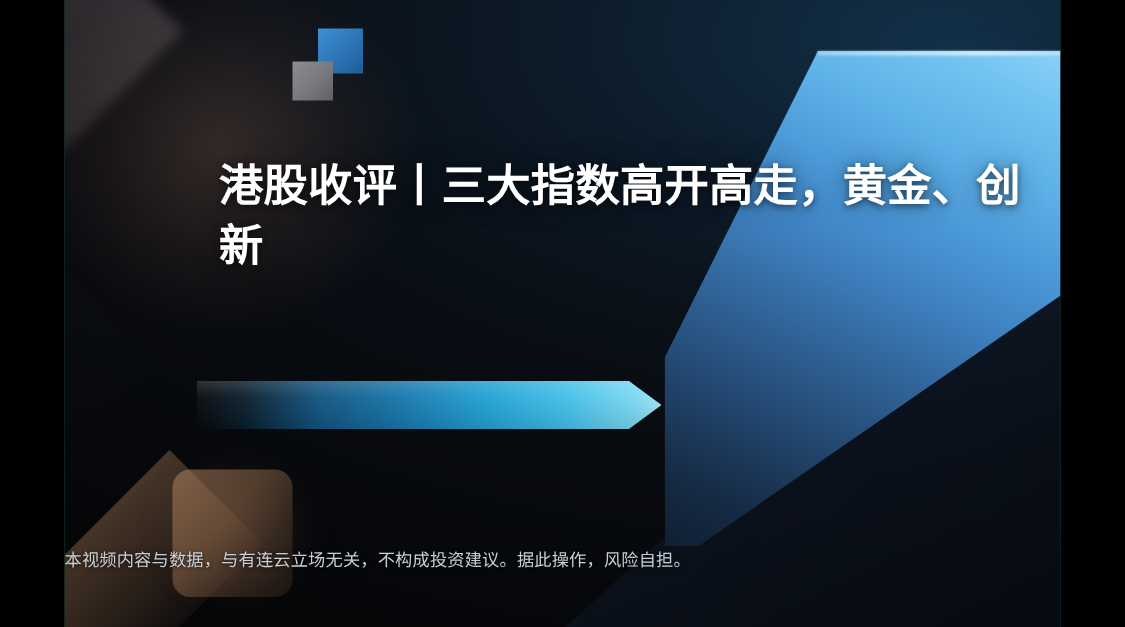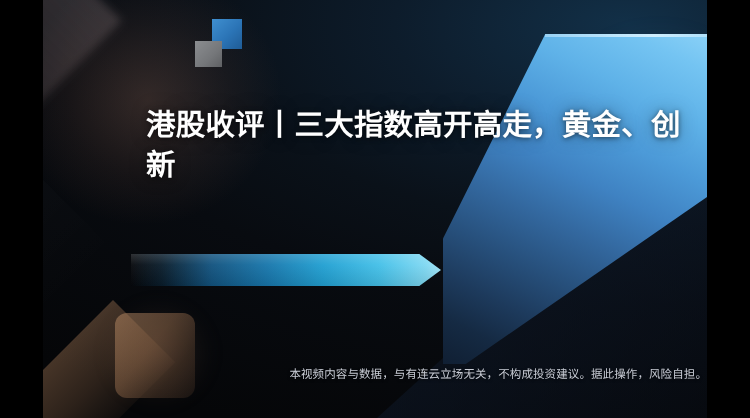--- a/index.html
+++ b/index.html
@@ -198,21 +198,21 @@
     letter-spacing: 0.2px;
     text-shadow: 0 1px 5px rgba(0,0,0,0.55), 0 0 18px rgba(0,0,0,0.35);
     white-space: pre-wrap;
   }
 
   
   .disclaimer {
     position: absolute;
     left: 0; top: 366px;
     width: 664px;
-    text-align: right;
+    text-align: left;
     font-size: 11.5px;
     line-height: 16px;
     color: #c9cdd6;
     letter-spacing: 0.1px;
     text-shadow: 0 1px 3px rgba(0,0,0,0.7);
   }
 
   
   .letterbox { position: absolute; top: 0; height: 418px; background: #000000; }
   .letterbox.left  { left: 0;   width: 43px; }

